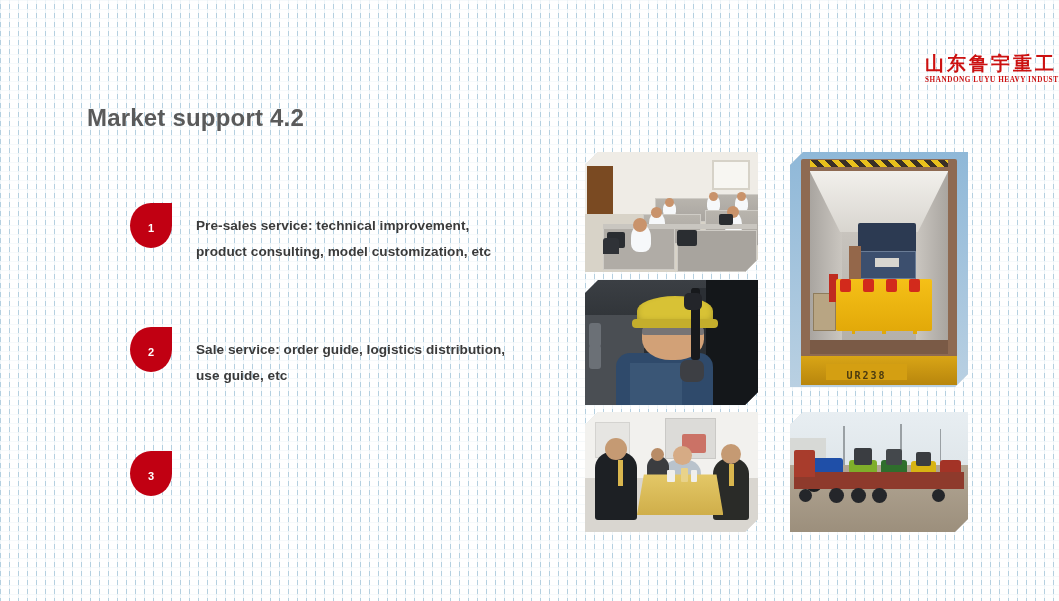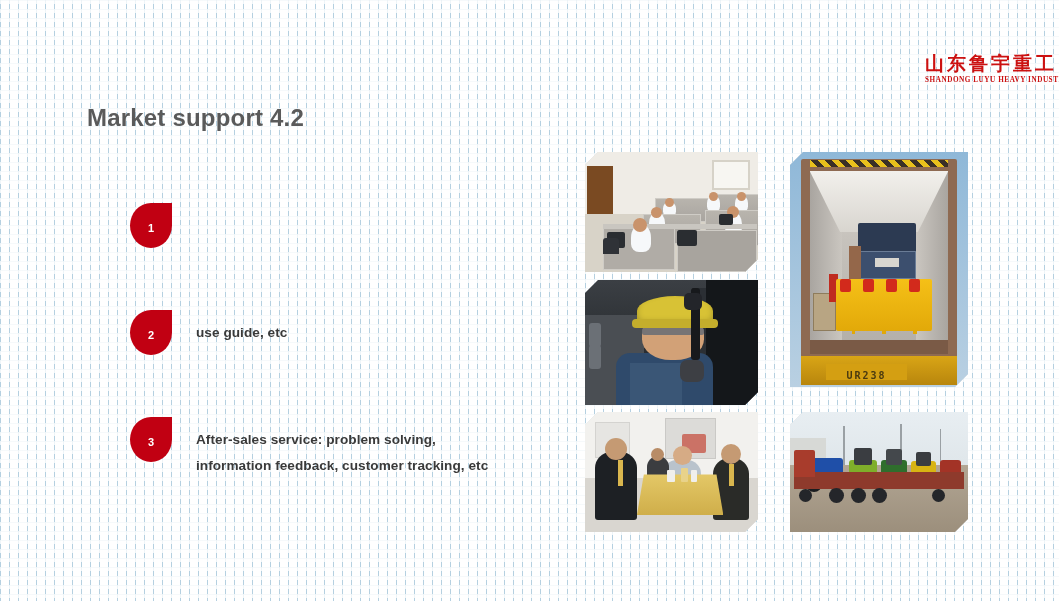--- a/index.html
+++ b/index.html
@@ -226,35 +226,36 @@
       <div class="logo-en">SHANDONG LUYU HEAVY INDUSTRY</div>
     </div>
   </div>
 
   <div class="page-title">Market support 4.2</div>
 
   <div class="bullets">
 
     <div class="bullet-row">
       <div class="badge">1</div>
+      <div class="bullet-text">
+        <div>Pre-sales service: technical improvement,</div>
+        <div>product consulting, model customization, etc</div>
+      </div>
     </div>
 
     <div class="bullet-row">
       <div class="badge">2</div>
       <div class="bullet-text">
+        <div>Sale service: order guide, logistics distribution,</div>
         <div>use guide, etc</div>
       </div>
     </div>
 
     <div class="bullet-row">
       <div class="badge">3</div>
-      <div class="bullet-text">
-        <div>After-sales service: problem solving,</div>
-        <div>information feedback, customer tracking, etc</div>
-      </div>
     </div>
 
   </div>
 
   <div class="photo" id="photo-office">
     <div class="ph office-bg"></div>
     <div class="ph office-wall"></div>
     <div class="ph office-door"></div>
     <div class="ph office-win"></div>
     <div class="ph office-floor"></div>

